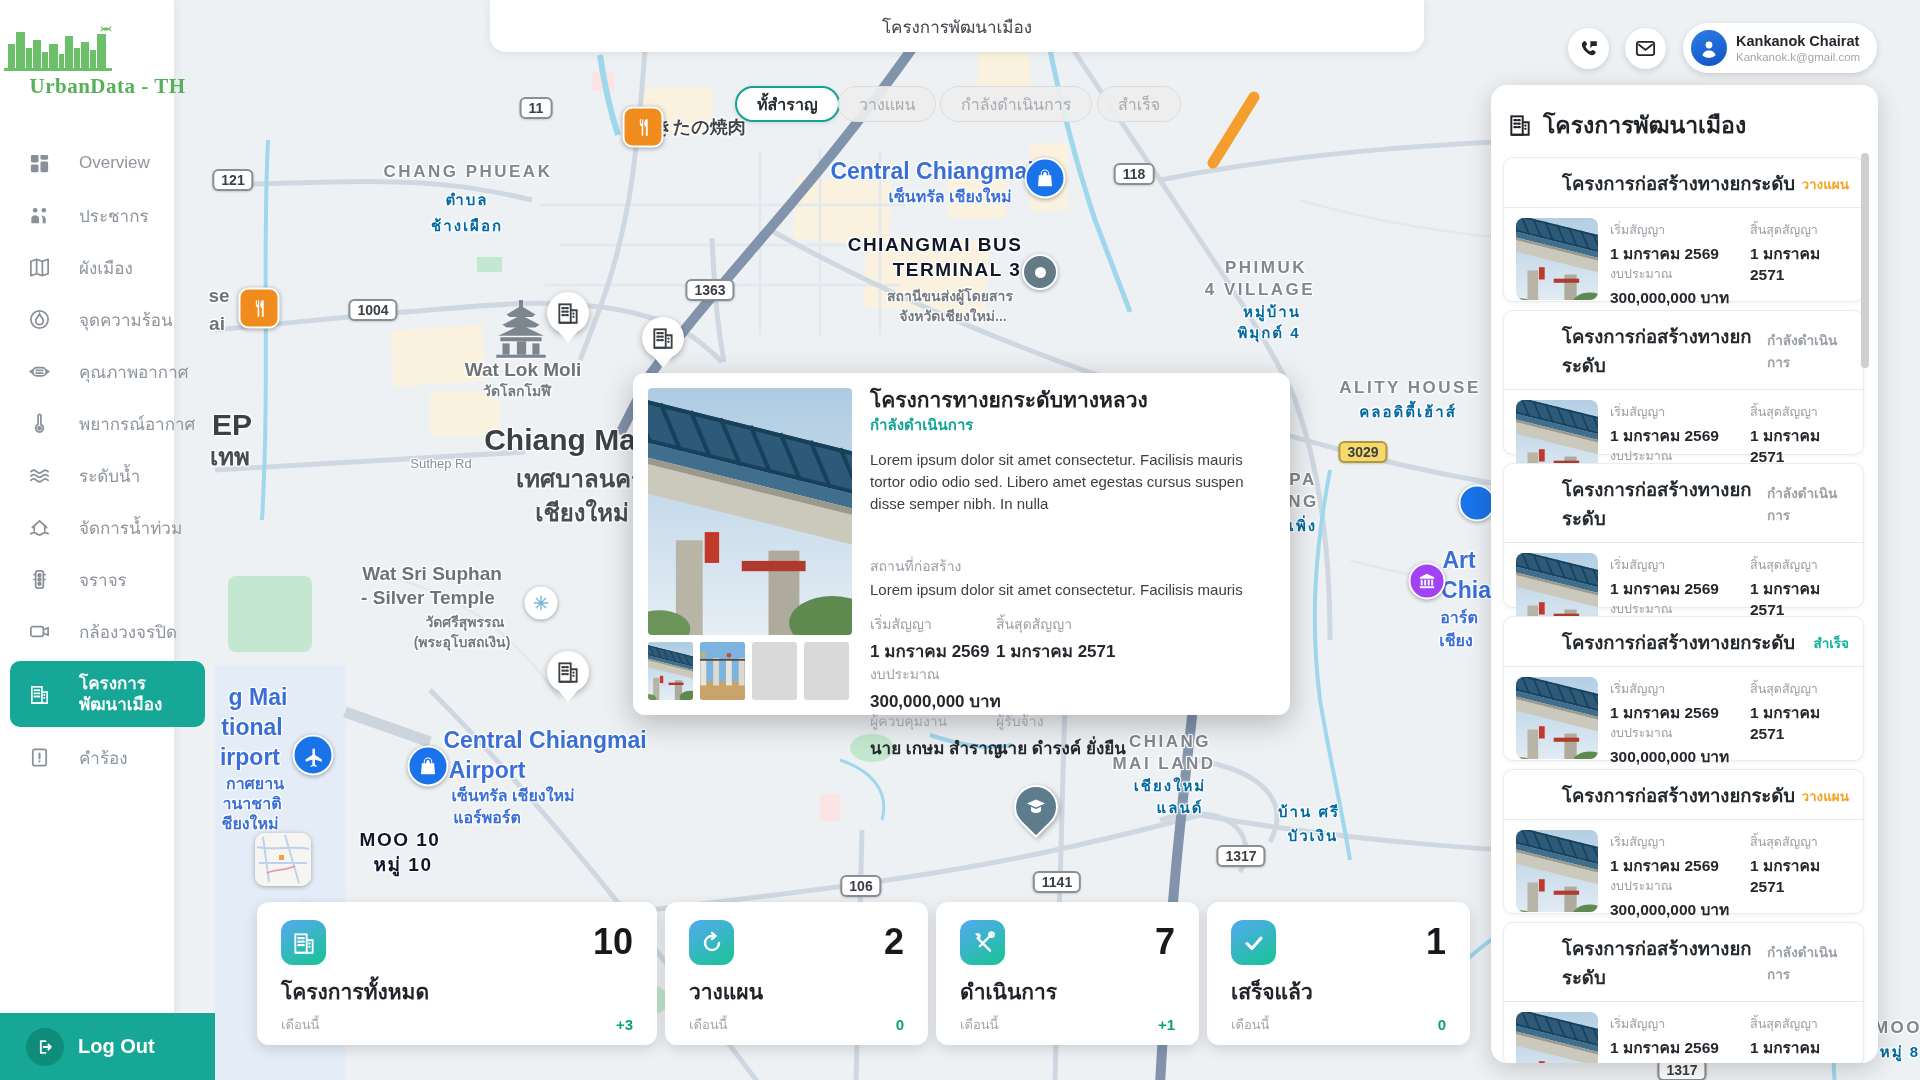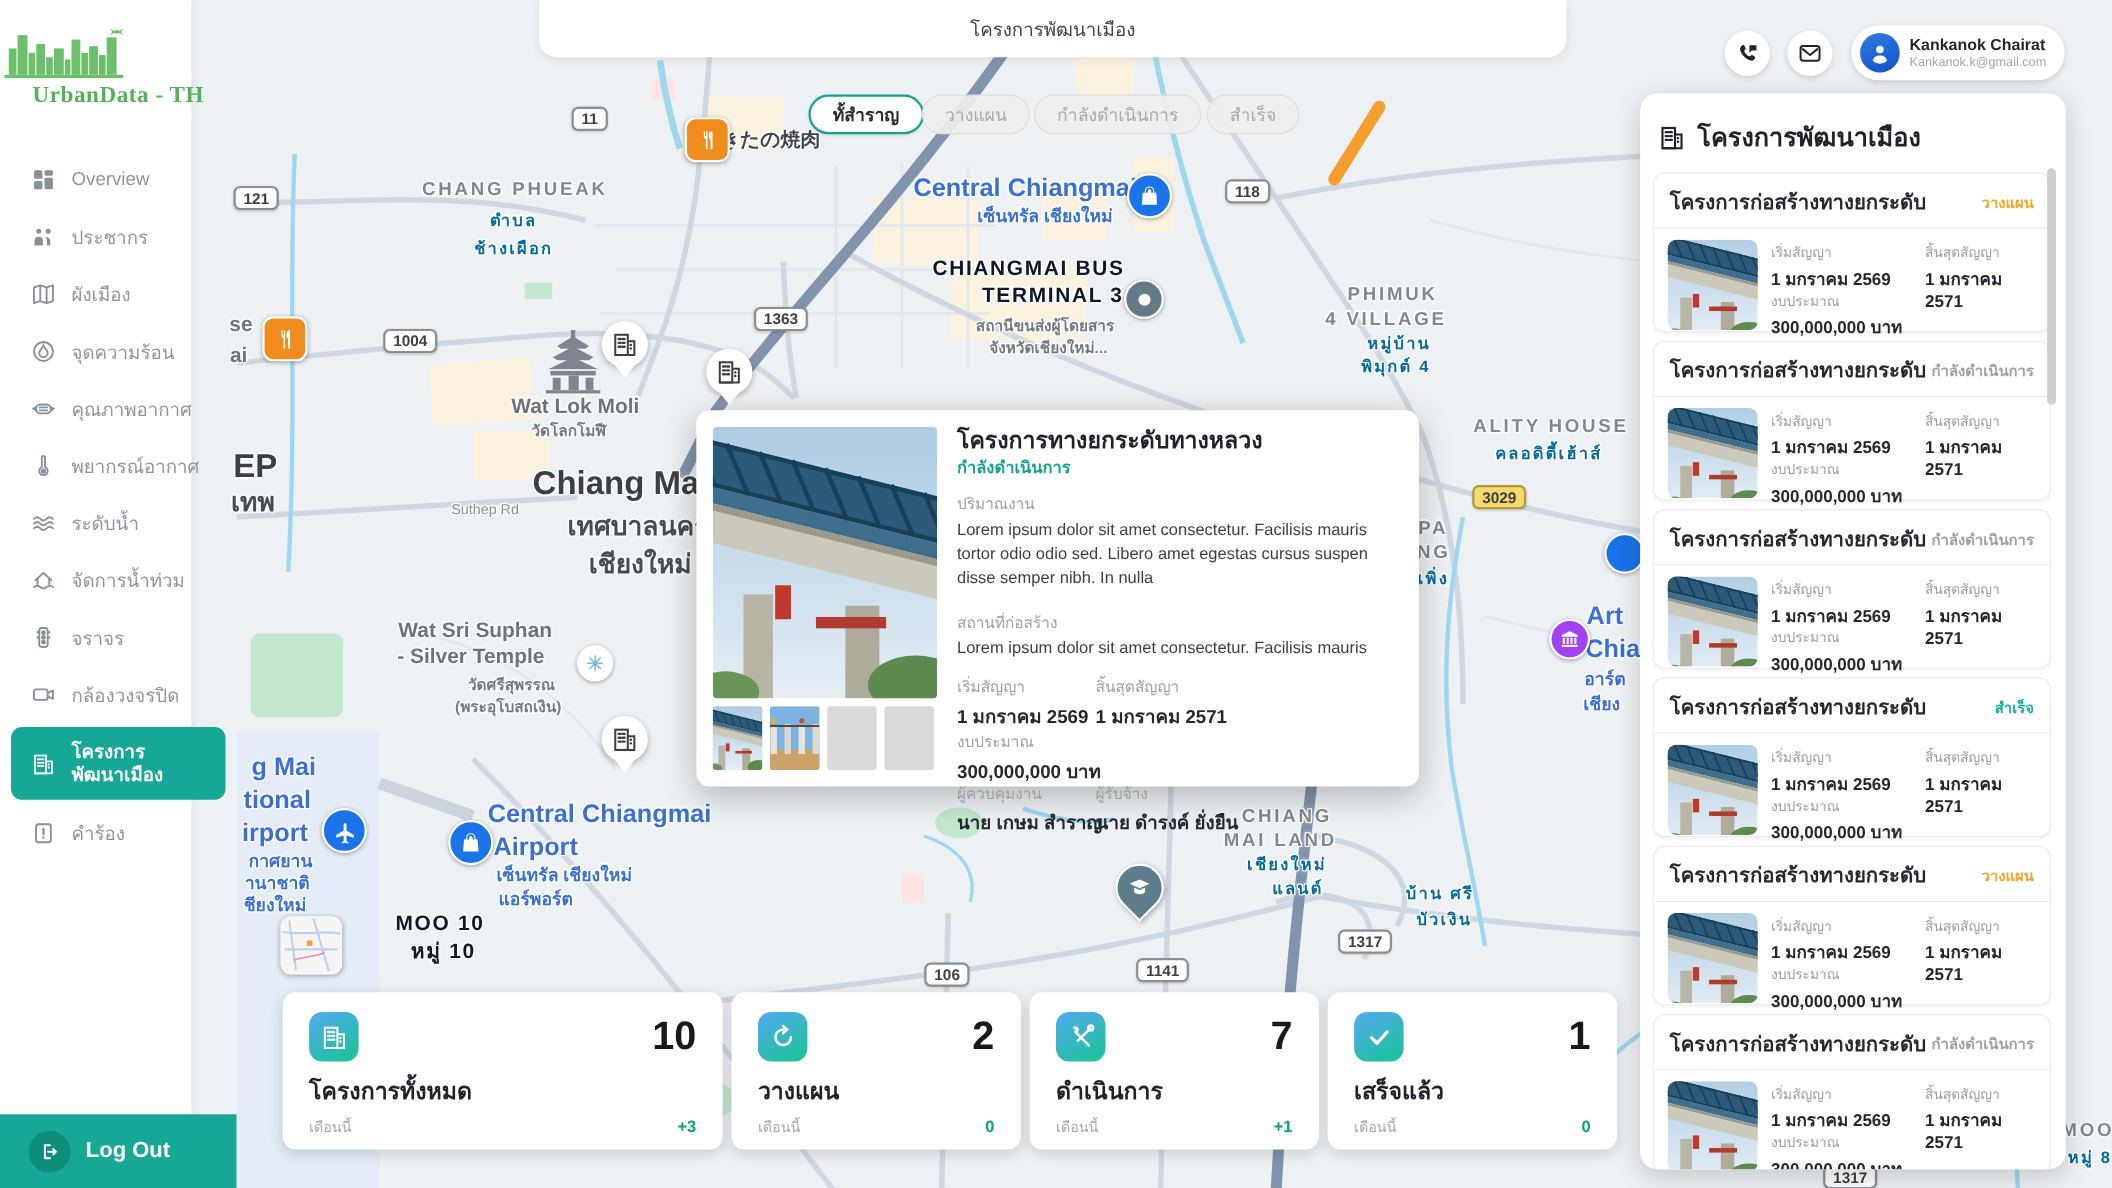--- a/index.html
+++ b/index.html
@@ -40,21 +40,21 @@
           box-shadow:0 2px 5px rgba(0,0,0,.3);display:flex;align-items:center;justify-content:center;}
   .mk-pin>div{transform:rotate(45deg);width:24px;height:24px;}
   #minimap{position:absolute;left:255px;top:833px;width:56px;height:53px;background:#fdfdfd;
            border-radius:10px;box-shadow:0 1px 5px rgba(0,0,0,.3);overflow:hidden;}
   
   #sidebar{position:absolute;left:0;top:0;width:174px;height:1080px;background:#fff;
            box-shadow:2px 0 8px rgba(0,0,0,.06);z-index:30;}
   #brand{position:absolute;left:0;top:22px;width:215px;text-align:center;}
   #brand-name{font-family:"Liberation Serif",serif;font-size:21px;font-weight:bold;color:#55b158;letter-spacing:.5px;}
   .nav-item{position:absolute;left:10px;width:195px;height:44px;display:flex;align-items:center;
-            gap:14px;padding-left:18px;box-sizing:border-box;color:#8e959c;font-size:17px;cursor:pointer;}
+            gap:28px;padding-left:18px;box-sizing:border-box;color:#8e959c;font-size:17px;cursor:pointer;}
   .nav-item .nicon{width:23px;height:23px;flex:0 0 23px;color:#8a9098;}
   .nav-item.active{background:#16a796;border-radius:10px;color:#fff;font-weight:bold;height:66px;
                    line-height:1.25;white-space:pre-line;}
   .nav-item.active .nicon{color:#fff;}
   #logout{position:absolute;left:0;bottom:0;width:215px;height:67px;background:#16a796;
           display:flex;align-items:center;gap:14px;padding-left:26px;box-sizing:border-box;cursor:pointer;}
   #logout .lo-circle{width:38px;height:38px;border-radius:50%;background:#0e8d7b;
           display:flex;align-items:center;justify-content:center;}
   #logout span{color:#fff;font-size:20px;font-weight:bold;}
   
@@ -87,21 +87,21 @@
   .pbody{font-size:15px;color:#3c4043;line-height:22px;margin-top:2px;}
   
   #panel{position:absolute;left:1491px;top:85px;width:387px;height:978px;background:#fff;border-radius:16px;
          box-shadow:0 6px 24px rgba(0,0,0,.18);z-index:20;overflow:hidden;}
   #panel-header{display:flex;align-items:center;gap:10px;padding:22px 0 14px 16px;font-size:23px;
          font-weight:bold;color:#1f2328;}
   .pcard{position:relative;margin:0 14px 8px 12px;border:1px solid #ececec;border-radius:10px;
          box-shadow:0 1px 4px rgba(0,0,0,.06);height:145px;box-sizing:border-box;cursor:pointer;background:#fff;}
   .pcard .crow{display:flex;align-items:center;justify-content:space-between;padding:11px 14px 9px 14px;
          border-bottom:1px solid #e9e9e9;}
-  .pcard .ctitle{font-size:18.5px;font-weight:bold;color:#24292e;}
+  .pcard .ctitle{font-size:18.5px;font-weight:bold;color:#24292e;margin-left:44px;}
   .pcard .cstatus{font-size:13.5px;font-weight:bold;}
   .pcard .cbody{display:flex;gap:12px;padding:10px 10px 0 12px;}
   .pcard .cthumb{width:82px;height:82px;border-radius:8px;overflow:hidden;flex:0 0 82px;}
   .cfields{position:relative;flex:1;}
   .cf{position:absolute;}
   .cf .plabel{font-size:12.5px;}
   .cf .pval{font-size:15.5px;margin-top:1px;}
   #scrollbar{position:absolute;right:9px;top:68px;width:8px;height:215px;border-radius:4px;background:#cfcfcf;cursor:pointer;}
   
   .stat{position:absolute;top:902px;height:143px;background:#fff;border-radius:12px;z-index:18;
@@ -680,21 +680,20 @@
             <circle cx="17" cy="23" r="4" fill="#d9b23a"></circle>
             <circle cx="61" cy="23" r="4" fill="#c24b3a"></circle>
           </svg>
         </div>
         <div></div>
         <div></div>
       </div>
     <div class="ptitle">โครงการทางยกระดับทางหลวง</div>
     <div class="pstatus">กำลังดำเนินการ</div>
     <div class="abs" style="left:237px;top:74px;width:400px;">
-      <div class="plabel">ปริมาณงาน</div>
       <div class="pbody">Lorem ipsum dolor sit amet consectetur. Facilisis mauris tortor odio odio sed. Libero amet egestas cursus suspen disse semper nibh. In nulla</div>
     </div>
     <div class="abs" style="left:237px;top:182px;width:400px;">
       <div class="plabel">สถานที่ก่อสร้าง</div>
       <div class="pbody">Lorem ipsum dolor sit amet consectetur. Facilisis mauris</div>
     </div>
     <div class="abs" style="left:237px;top:240px;">
       <div class="plabel">เริ่มสัญญา</div>
       <div class="pval">1 มกราคม 2569</div>
     </div>

